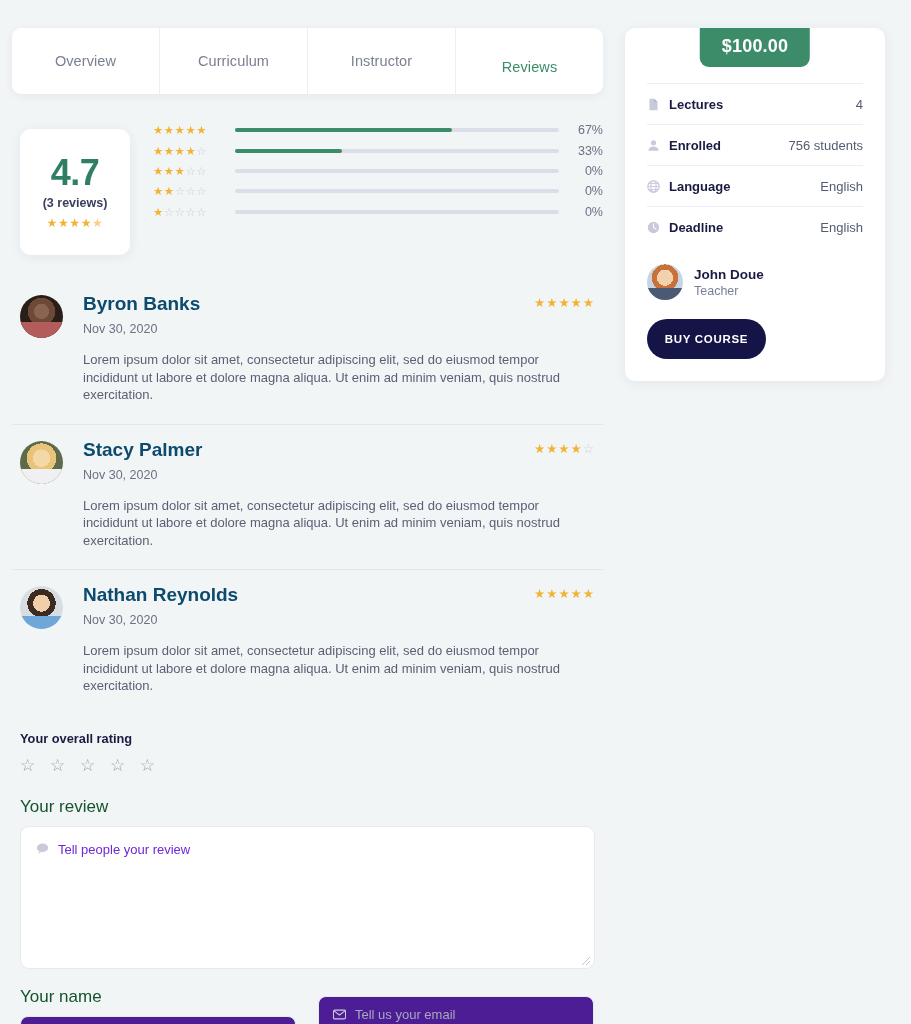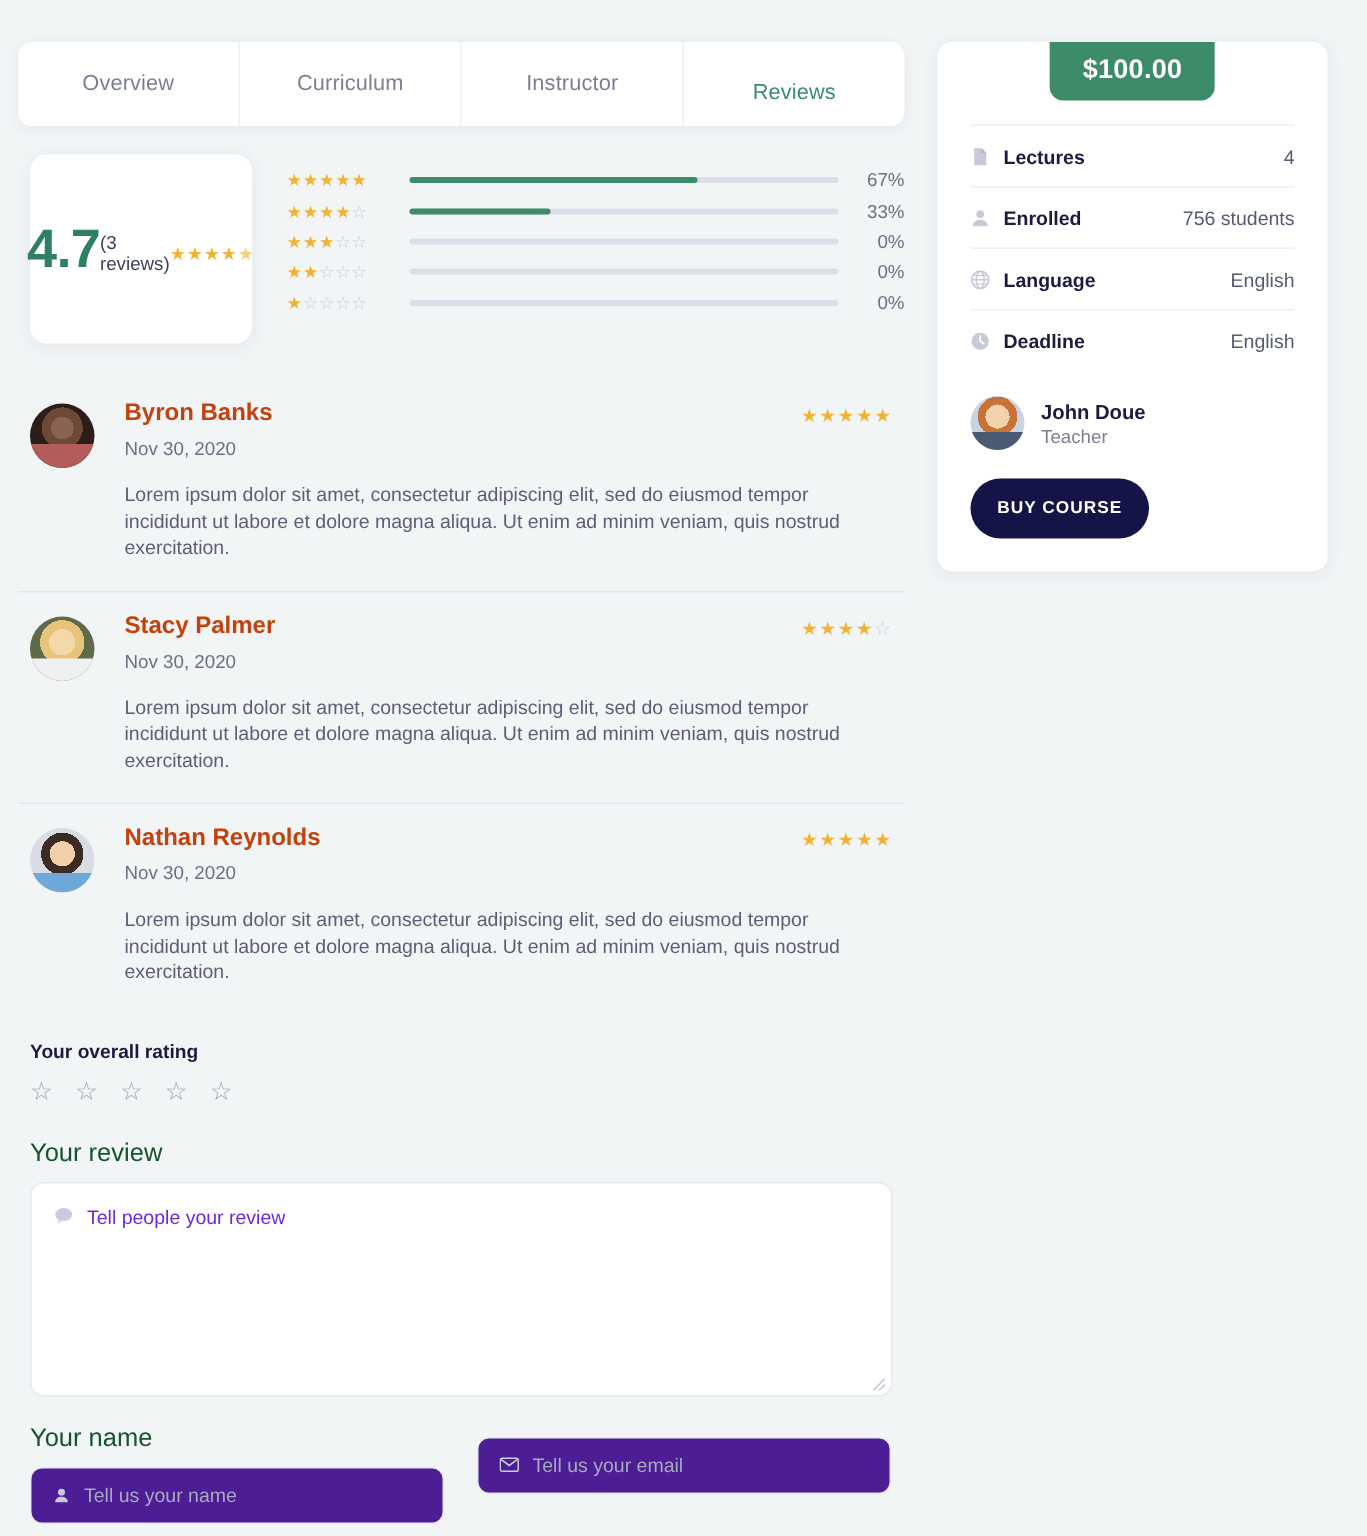--- a/index.html
+++ b/index.html
@@ -17,46 +17,47 @@
   .left-col { width: 591px; flex: 0 0 591px; }
   .right-col { width: 260px; flex: 0 0 260px; }
 
   
   .tabs {
     display: flex;
     background: #ffffff;
     border-radius: 9px;
     box-shadow: 0 2px 10px rgba(30,40,80,.06);
     overflow: hidden;
-    height: 56px;
+    height: 66px;
   }
   .tab {
     flex: 1 1 0;
     display: flex; align-items: center; justify-content: center;
     font-size: 14.5px;
     color: #7b7f93;
     border-right: 1px solid #eceef2;
     cursor: pointer;
     letter-spacing: .1px;
   }
   .tab:last-child { border-right: none; margin-top: 11px; }
   .tab.active { color: #3c8c6a; }
 
   
   .summary { display: flex; margin-top: 19px; align-items: flex-start; }
   .score-card {
-    width: 148px; height: 126px;
+    width: 110px; height: 126px;
     background: #fff;
     border-radius: 11px;
     box-shadow: 0 2px 12px rgba(30,40,80,.07);
-    display: flex; flex-direction: row; align-items: center; justify-content: center;
+    display: flex; flex-direction: column; align-items: center; justify-content: center;
     margin-left: 8px;
+    margin-top: 16px;
   }
   .score-num { font-size: 36px; font-weight: 700; color: #2f8063; line-height: 1.05; letter-spacing: -.5px;}
-  .score-sub { font-size: 12.5px; color: #3b3f5c; margin-top: 5px; }
+  .score-sub { font-size: 12.5px; color: #3b3f5c; margin-top: 5px; font-weight: bold; }
   .score-stars { margin-top: 6px; font-size: 12px; letter-spacing: .6px; }
 
   .bars { flex: 1; margin-left: 23px; padding-top: 7px; }
   .bar-row { display: flex; align-items: center; height: 20.4px; }
   .bar-stars { width: 70px; font-size: 11.5px; letter-spacing: .5px; white-space: nowrap; }
   .bar-track {
     flex: 1;
     height: 4px;
     background: #dcdde7;
     border-radius: 3px;
@@ -75,21 +76,21 @@
   .review { display: flex; padding: 14px 0 20px 0; position: relative; }
   .review + .review { border-top: 1px solid #e3e6eb; }
   .review-avatar {
     width: 43px; height: 43px; border-radius: 50%;
     flex: 0 0 43px; margin: 2px 20px 0 8px;
     overflow: hidden;
     position: relative;
   }
   .review-body { flex: 1; padding-right: 8px; }
   .review-head { display: flex; justify-content: space-between; align-items: flex-start; }
-  .review-name { font-size: 16px; font-weight: 700; color: #c2410c; }
+  .review-name { font-size: 19px; font-weight: 700; color: #0c4a6e; }
   .review-date { font-size: 12.5px; color: #6c7084; margin-top: 7px; }
   .review-stars { font-size: 12.5px; letter-spacing: 1px; margin-top: 2px; }
   .review-text { font-size: 13px; color: #5b5f75; line-height: 1.35; margin-top: 15px; max-width: 492px; }
 
   
   .form { margin-top: 16px; padding-left: 8px; }
   .form-label { font-size: 12.8px; font-weight: 700; color: #1b1b42; }
   .rating-input { margin-top: 9px; font-size: 17px; letter-spacing: 5px; color: #9ea2b5; cursor: pointer; }
   .field-label { font-size: 17px; font-weight: 400; color: #14532d; margin-top: 21px; }
   .textarea-wrap {

